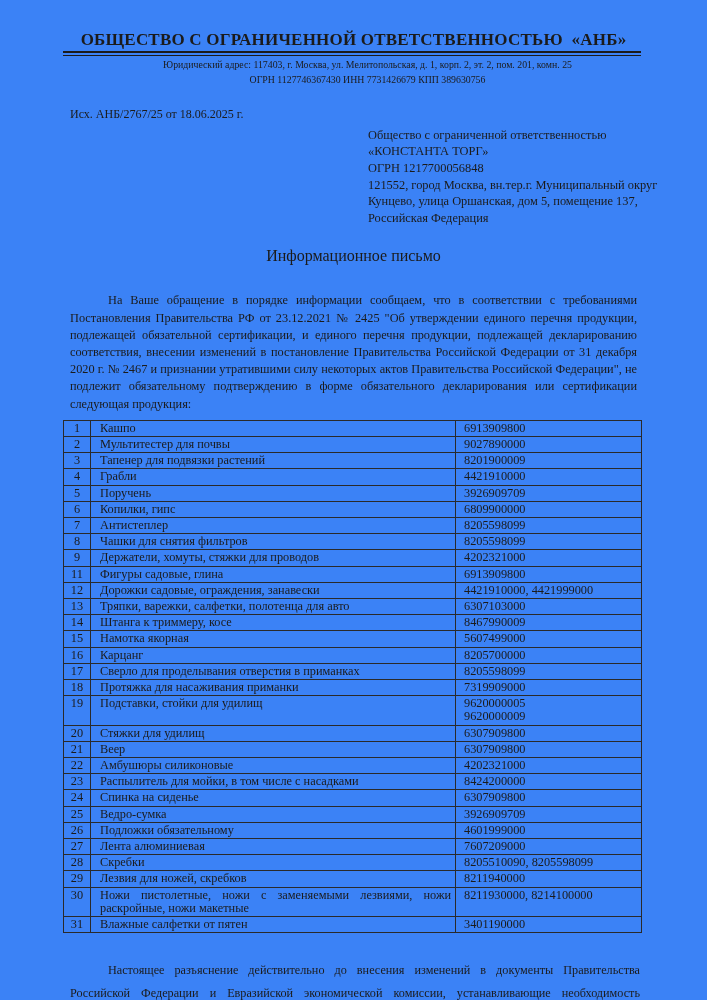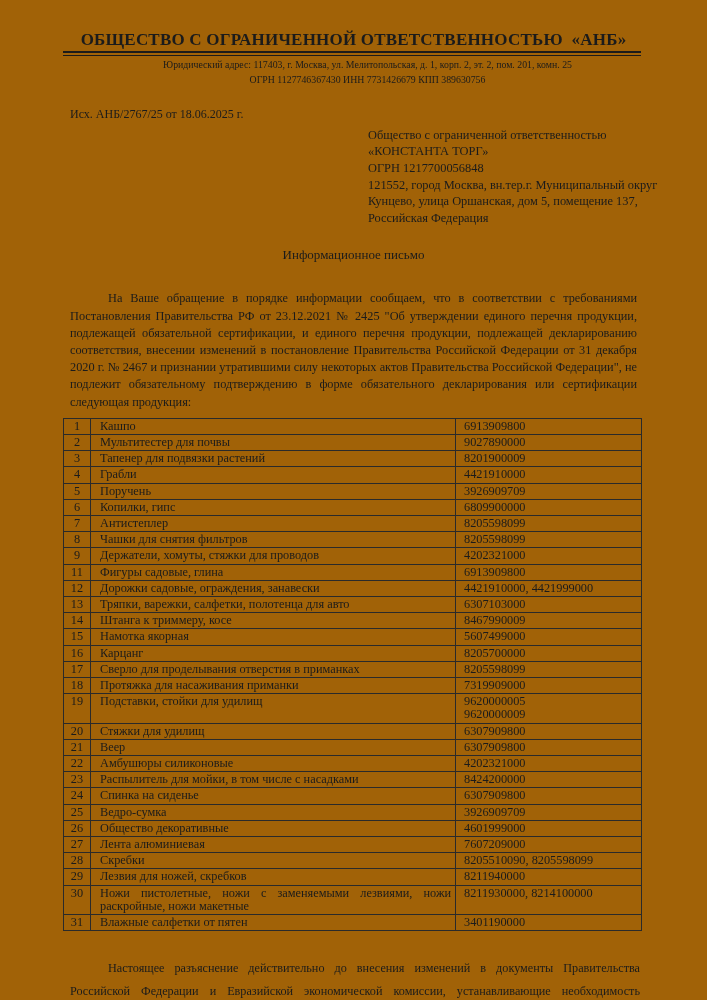--- a/index.html
+++ b/index.html
@@ -1,39 +1,39 @@
 <!DOCTYPE html>
 <html lang="ru"><head>
 <meta charset="utf-8">
 <style>
   html,body{margin:0;padding:0;}
   body{
     width:707px;height:1000px;background:#ffffff;
     font-family:"Liberation Serif","DejaVu Serif",serif;
     color:#1b1b1b;-webkit-font-smoothing:antialiased;
   }
-  .page{position:relative;width:707px;height:1000px;background:#a16207;overflow:hidden;}
+  .page{position:relative;width:707px;height:1000px;background:#3b82f6;overflow:hidden;}
 
   .company-title{
     padding-top:30px;text-align:center;font-weight:bold;font-size:17px;
     letter-spacing:.2px;white-space:pre-wrap;line-height:19px;
   }
   .header-rule{
     margin:2px 66px 0 63px;height:2px;
     border-top:2px solid #1b1b1b;border-bottom:1px solid #1b1b1b;
   }
   .company-sub{
     text-align:center;font-size:9.8px;line-height:12.4px;margin-top:3px;margin-left:28px;
   }
 
   .outgoing{margin:20px 0 0 70px;font-size:12px;}
 
   .recipient{margin:5px 0 0 368px;font-size:12.4px;line-height:16.6px;}
 
-  .subject{text-align:center;font-size:13px;margin-top:21px;}
+  .subject{text-align:center;font-size:16px;margin-top:21px;}
 
   .body-par{
     margin:27px 70px 0 70px;font-size:12.3px;line-height:17.2px;
     text-align:justify;text-indent:38px;
   }
 
   .product-table{
     margin:7px 0 0 63px;border-collapse:collapse;width:578px;table-layout:fixed;
   }
   .product-table td{
@@ -199,21 +199,21 @@
       <td class="name">Спинка на сиденье</td>
       <td class="codes">6307909800</td>
     </tr>
         <tr>
       <td class="num">25</td>
       <td class="name">Ведро-сумка</td>
       <td class="codes">3926909709</td>
     </tr>
         <tr>
       <td class="num">26</td>
-      <td class="name">Общество декоративные</td>
+      <td class="name">Подложки обязательному</td>
       <td class="codes">4601999000</td>
     </tr>
         <tr>
       <td class="num">27</td>
       <td class="name">Лента алюминиевая</td>
       <td class="codes">7607209000</td>
     </tr>
         <tr>
       <td class="num">28</td>
       <td class="name">Скребки</td>

